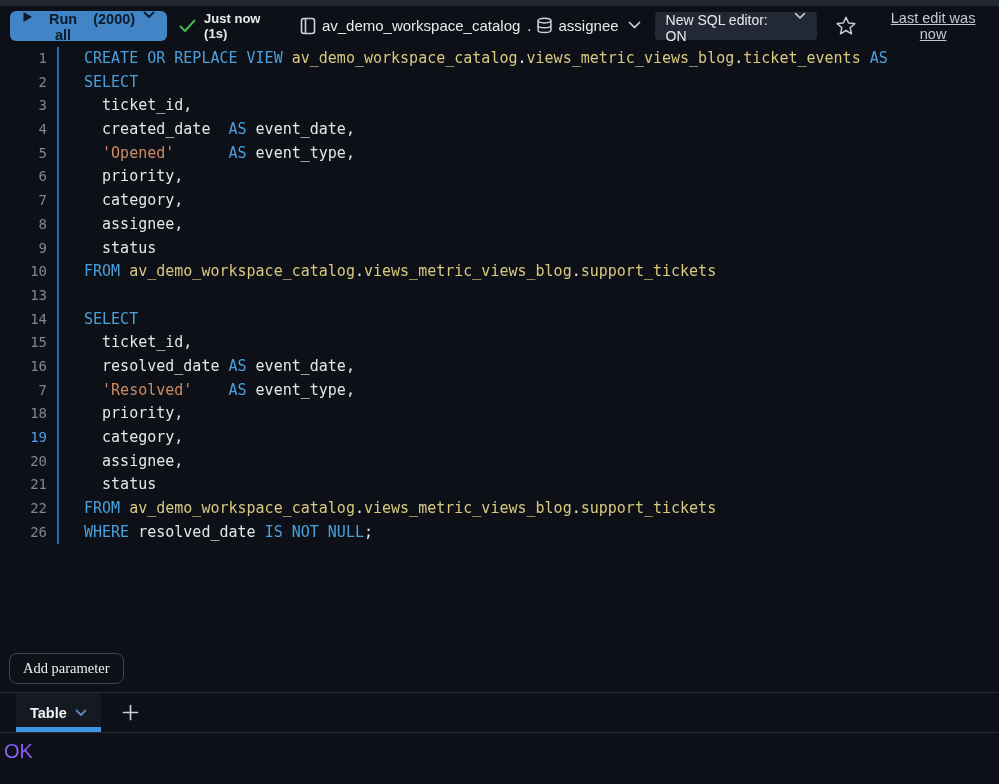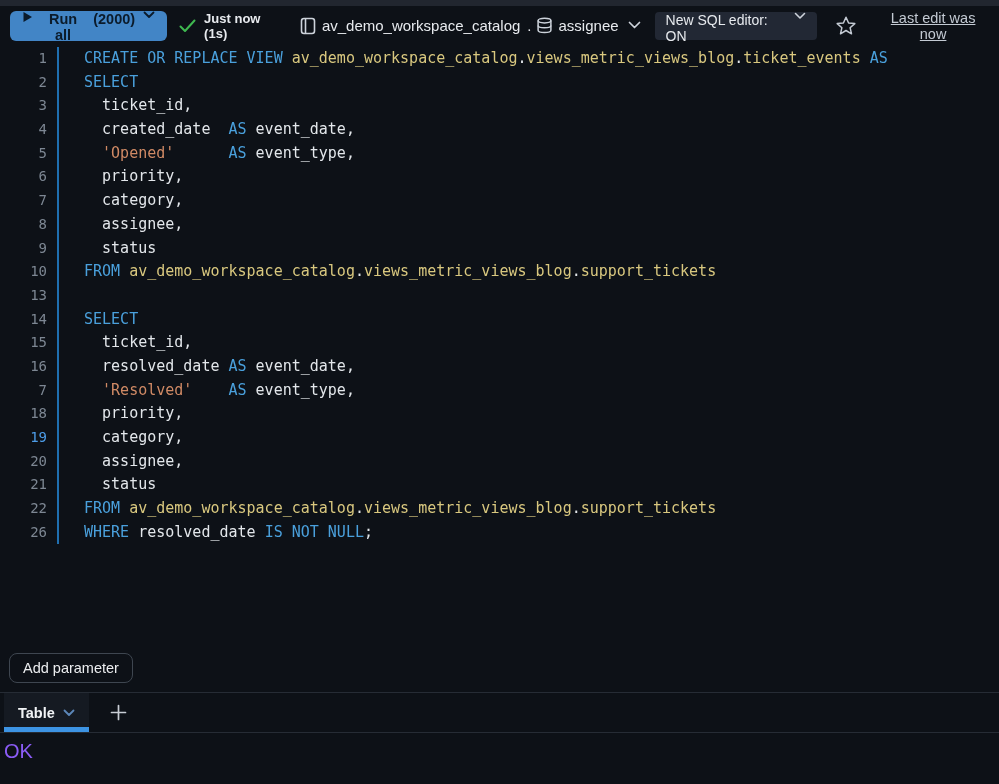--- a/index.html
+++ b/index.html
@@ -51,25 +51,25 @@
   .ln{width:47px;text-align:right;color:var(--ln);font-size:14px;flex:none;user-select:none;}
   .ln.active{color:var(--ln-active);}
   .code{margin-left:10px;border-left:2px solid var(--gutter);padding-left:25px;white-space:pre;flex:1;}
   .tok-kw{color:var(--kw);}
   .tok-id{color:var(--id);}
   .tok-tbl{color:var(--tbl);}
   .tok-str{color:var(--str);}
 
   .add-param-row{position:absolute;left:9px;top:608px;}
   .add-param{background:transparent;border:1px solid #3e4650;border-radius:8px;color:#eceef0;
-    font-family:Liberation Sans, sans-serif;font-size:14.5px;padding:6px 13px;cursor:pointer;}
+    font-family:Liberation Serif, serif;font-size:14.5px;padding:6px 13px;cursor:pointer;}
 
   
   .results-tabs{height:41px;border-top:1px solid var(--divider);border-bottom:1px solid var(--divider);
-    display:flex;align-items:stretch;padding-left:4px;}
+    display:flex;align-items:stretch;padding-left:16px;}
   .tab{position:relative;display:flex;align-items:center;gap:8px;padding:0 14px;background:#151a22;cursor:pointer;}
   .tab-label{font-size:14.5px;font-weight:700;color:#f2f4f6;}
   .tab .underline{position:absolute;left:0;right:0;bottom:0;height:5px;background:var(--tab-underline);}
   .add-tab{display:flex;align-items:center;justify-content:center;width:36px;margin-left:12px;cursor:pointer;}
 
   .result-body{padding:7px 0 0 4px;}
   .ok-text{font-size:20px;color:#8b5cf6;}
 </style>
 </head>
 <body>

